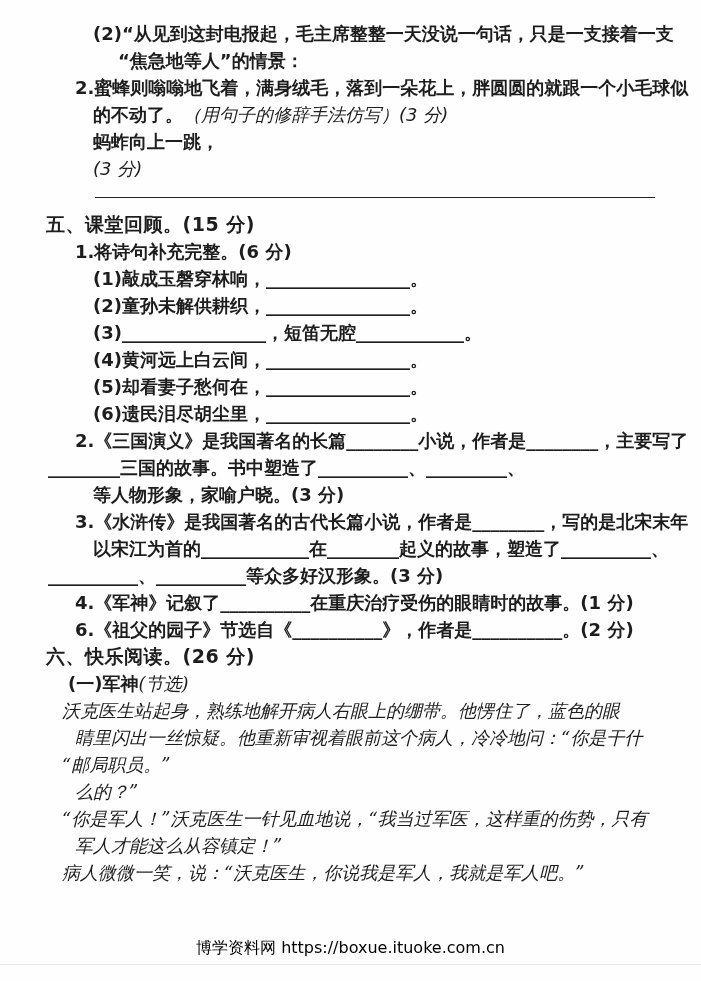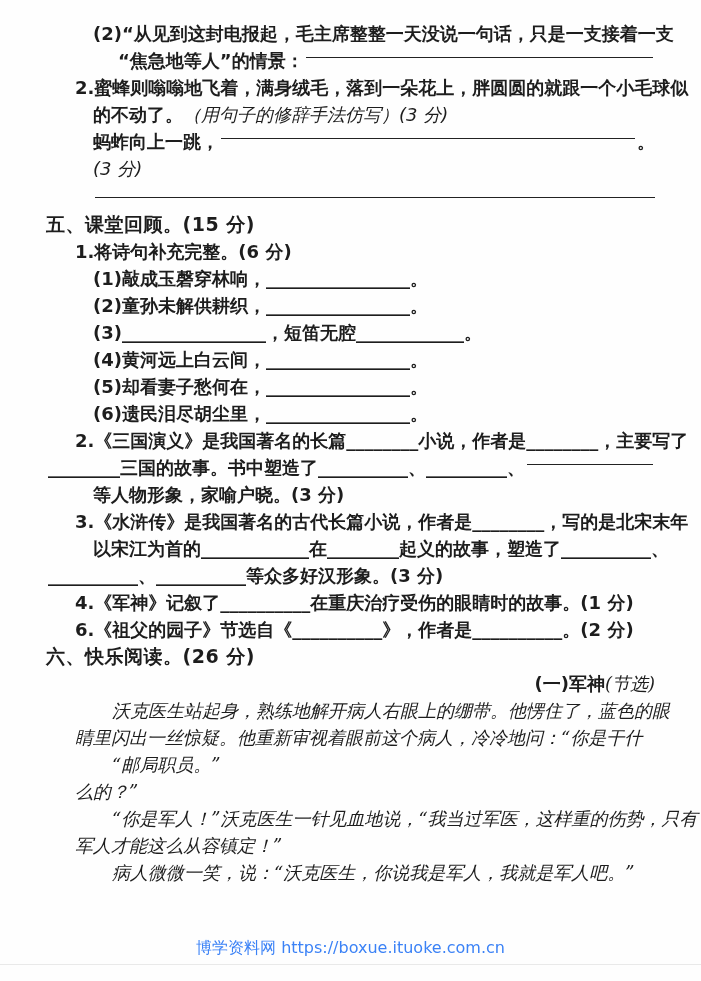--- a/index.html
+++ b/index.html
@@ -11,38 +11,38 @@
   }
   .page{position:absolute;inset:0;background:#fefefe;overflow:hidden;}
   .doc{padding-top:20px;font-size:18px;font-weight:600;}
   .line{height:27px;line-height:27px;padding-right:46px;white-space:nowrap;overflow:hidden;}
   
   .ind-heading{padding-left:48px;}
   .ind-num{padding-left:75px;}
   .ind-sub{padding-left:93px;}
   .ind-cont{padding-left:118px;}
   .ind-blank{padding-left:48px;}
-  .ind-pfirst{padding-left:112px;}
+  .ind-pfirst{padding-left:62px;}
   .ind-pbody{padding-left:75px;}
   
   .s-heading{font-weight:700;font-size:19px;letter-spacing:.5px;padding-left:46px;}
   .s-kai{font-family:"DejaVu Serif","Liberation Serif",serif;font-style:italic;font-weight:500;}
   .s-score{font-weight:400;font-style:italic;}
   .s-question{font-weight:600;font-style:normal;}
-  .t-center{text-align:right;padding-left:38px;}
+  .t-center{text-align:left;padding-left:68px;}
   .t-center .s-center-bold{font-weight:700;}
   
-  .t-fill{display:flex;align-items:center;}
+  .t-fill{display:flex;align-items:flex-start;flex-direction:column;}
   .fill-text,.fill-tail{flex:0 0 auto;}
   .fillbar{flex:1 1 auto;border-bottom:1.6px solid #222;margin:0 2px 6px 2px;height:0;}
   
   .t-rule{height:0;line-height:0;border-bottom:1.6px solid #222;margin:15px 46px 13px 95px;padding:0;}
   
   .footer{position:absolute;left:0;right:0;top:937px;text-align:center;
-    color:#3b82f6;font-size:16px;font-weight:400;line-height:22px;}
+    color:#000000;font-size:16px;font-weight:400;line-height:22px;}
   .bottom-rule{position:absolute;left:0;right:0;top:964px;border-top:1px solid #e9e9e9;}
 </style>
 </head>
 <body>
 
 <div class="page">
   <div class="doc">
       <div class="line ind-sub">(2)“从见到这封电报起，毛主席整整一天没说一句话，只是一支接着一支</div>
       <div class="line ind-cont t-fill">
         <span class="fill-text">“焦急地等人”的情景：</span>

